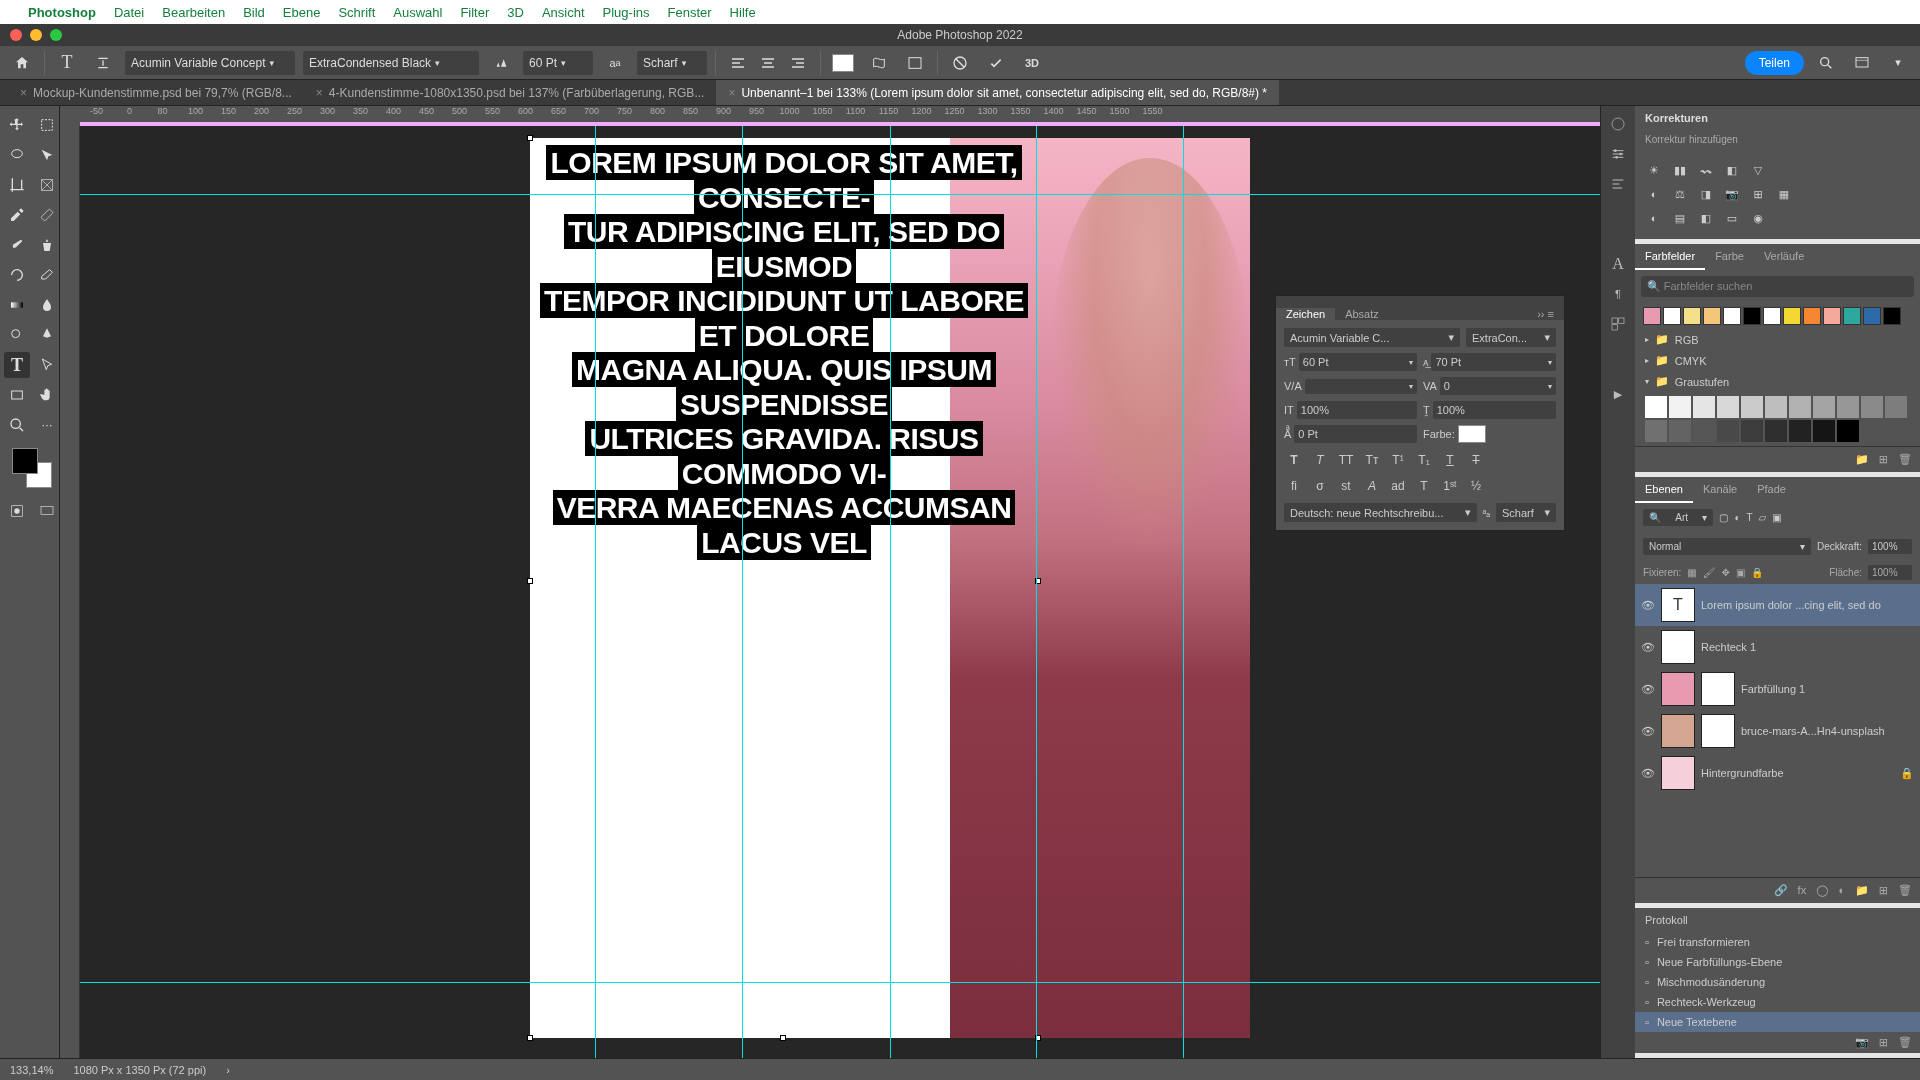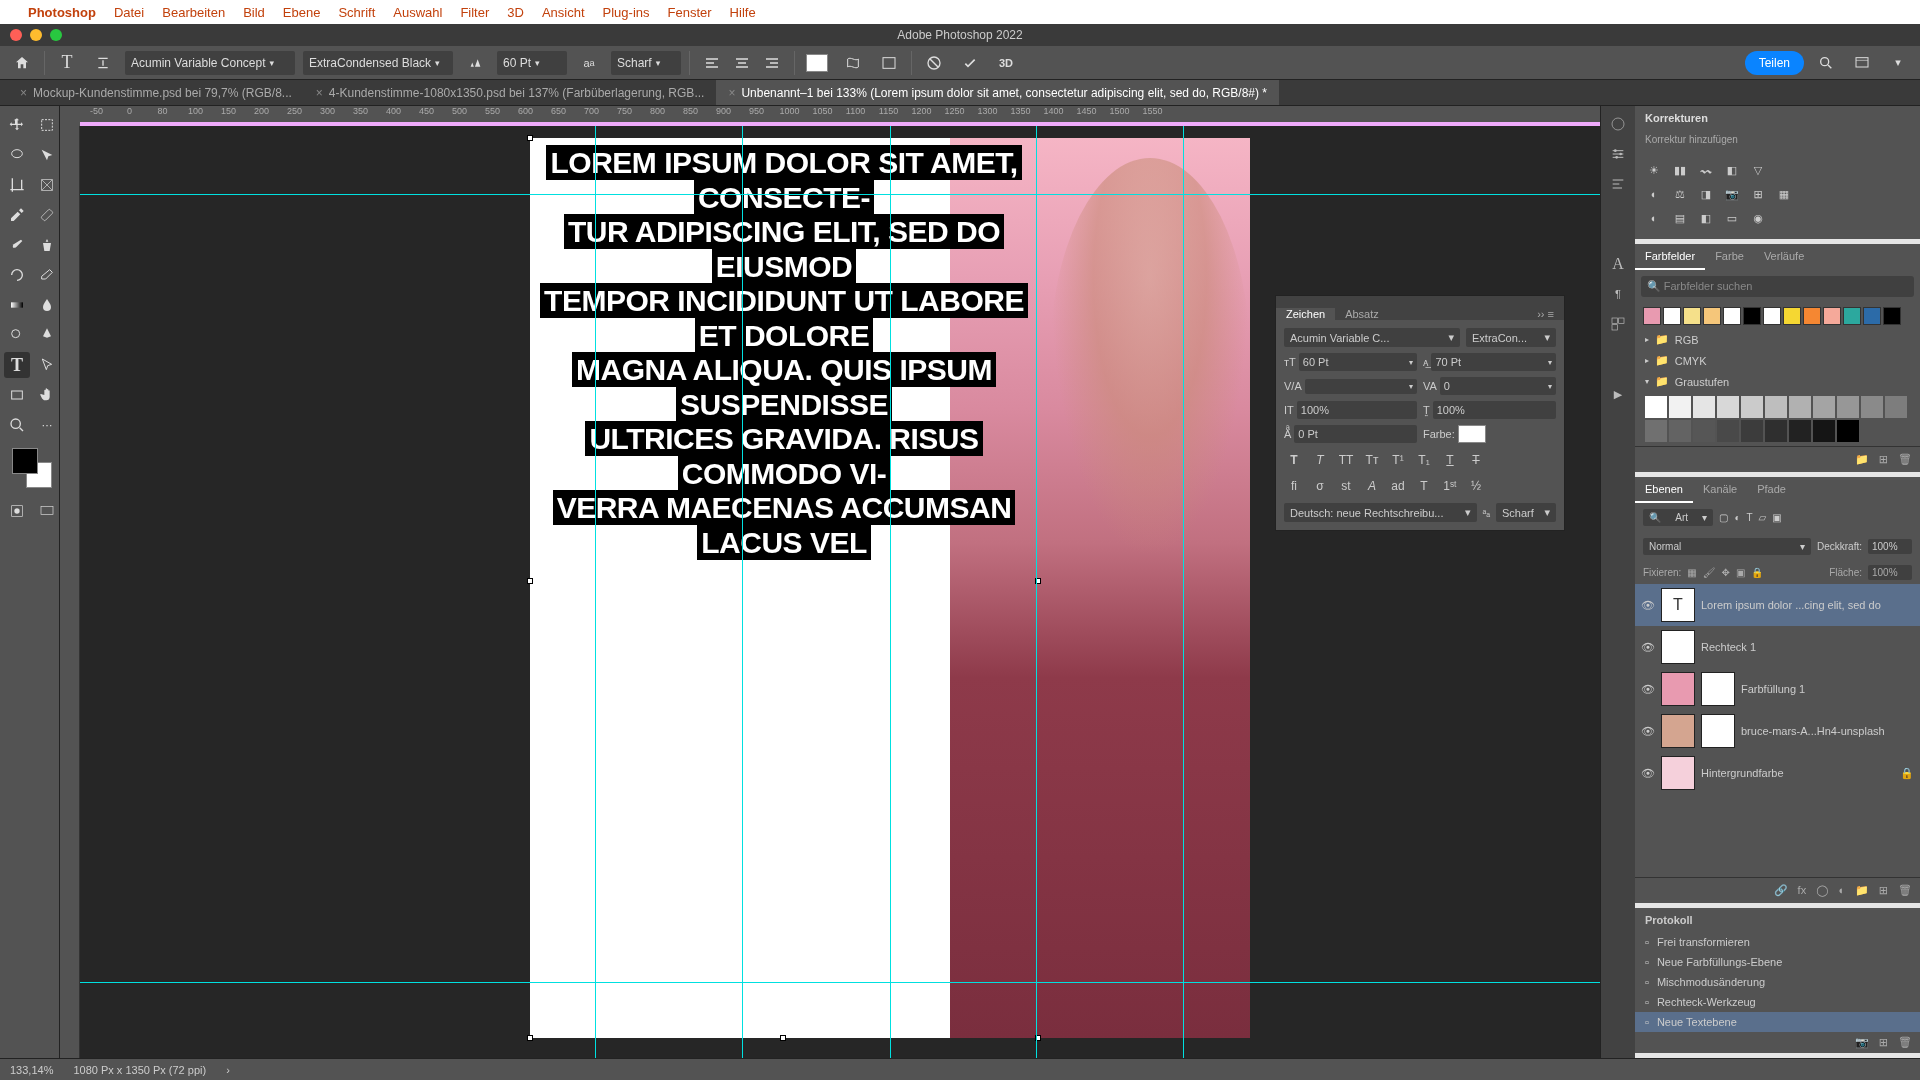--- a/index.html
+++ b/index.html
@@ -1,19 +1,19 @@
 <!DOCTYPE html>
 <html><head>
 <meta charset="utf-8">
 <style>
 *{margin:0;padding:0;box-sizing:border-box;font-family:-apple-system,BlinkMacSystemFont,"Segoe UI",sans-serif;user-select:none}
 body{background:#323232;width:1920px;height:1080px;overflow:hidden;font-size:11px;color:#ccc}
 
 
-.mac-menubar{height:24px;background:#fff;display:flex;align-items:center;padding:0 10px;gap:18px;color:#c2410c;font-size:13px}
+.mac-menubar{height:24px;background:#fff;display:flex;align-items:center;padding:0 10px;gap:18px;color:#15803d;font-size:13px}
 .mac-menubar .apple{font-size:15px}
 .mac-menubar .app-name{font-weight:600}
 
 
 .traffic-lights{height:22px;background:#3a3a3a;display:flex;align-items:center;padding-left:10px;gap:8px;position:relative}
 .tl{width:12px;height:12px;border-radius:50%}
 .tl.r{background:#ff5f57}.tl.y{background:#febc2e}.tl.g{background:#28c840}
 .traffic-lights .wtitle{position:absolute;left:50%;transform:translateX(-50%);color:#ccc;font-size:12px}
 
 
@@ -107,21 +107,21 @@
 .blend-mode{background:#404040;padding:3px 6px;border-radius:2px;flex:1;display:flex;justify-content:space-between}
 .opacity-field{background:#404040;padding:2px 4px;border-radius:2px;width:44px}
 .layer-list{flex:1;overflow:auto}
 .layer{display:flex;align-items:center;padding:4px 6px;gap:6px;font-size:11px}
 .layer.selected{background:#5a6f8c}
 .layer .eye{width:14px;color:#ccc}
 .layer .thumb{width:34px;height:34px;background:#fff;border:1px solid #222;display:flex;align-items:center;justify-content:center;font-size:16px;color:#333}
 .layer .name{flex:1;white-space:nowrap;overflow:hidden;text-overflow:ellipsis}
 .layer-bottom{display:flex;justify-content:flex-end;gap:10px;padding:6px 8px;border-top:1px solid #333;color:#aaa}
 
-.history-panel .hdr{padding:6px 10px;font-weight:700}
+.history-panel .hdr{padding:6px 10px;font-weight:400}
 .hist-item{display:flex;align-items:center;gap:8px;padding:4px 10px;font-size:11px}
 .hist-item.active{background:#5a6f8c}
 .hist-bottom{display:flex;justify-content:flex-end;gap:10px;padding:4px 8px;color:#aaa}
 
 
 .status-bar{height:22px;background:#535353;display:flex;align-items:center;padding:0 10px;gap:20px;font-size:11px;color:#ccc;border-top:1px solid #222;position:fixed;bottom:0;left:0;right:0}
 
 svg{width:16px;height:16px;fill:currentColor}
 .icon-sm svg{width:13px;height:13px}
 </style>
@@ -162,21 +162,21 @@
   <div class="ob-btn" style="font-family:serif;font-size:18px">T</div>
   <div class="ob-btn">
       <svg viewBox="0 0 24 24">
         <path d="M5 4h14v2H5zM5 18h14v2H5zM11 8h2v8h-2z"></path>
       </svg>
     </div>
   <div class="ob-dropdown" style="width:170px">
       <span>Acumin Variable Concept</span>
       <span class="chev">▾</span>
     </div>
-  <div class="ob-dropdown" style="width:150px">
+  <div class="ob-dropdown" style="width:176px">
       <span>ExtraCondensed Black</span>
       <span class="chev">▾</span>
     </div>
   <div class="ob-btn icon-sm">
       <svg viewBox="0 0 24 24">
         <path d="M3 20h6l-3-8zM11 20h10l-5-14z"></path>
       </svg>
     </div>
   <div class="ob-dropdown" style="width:70px">
       <span>60 Pt</span>

